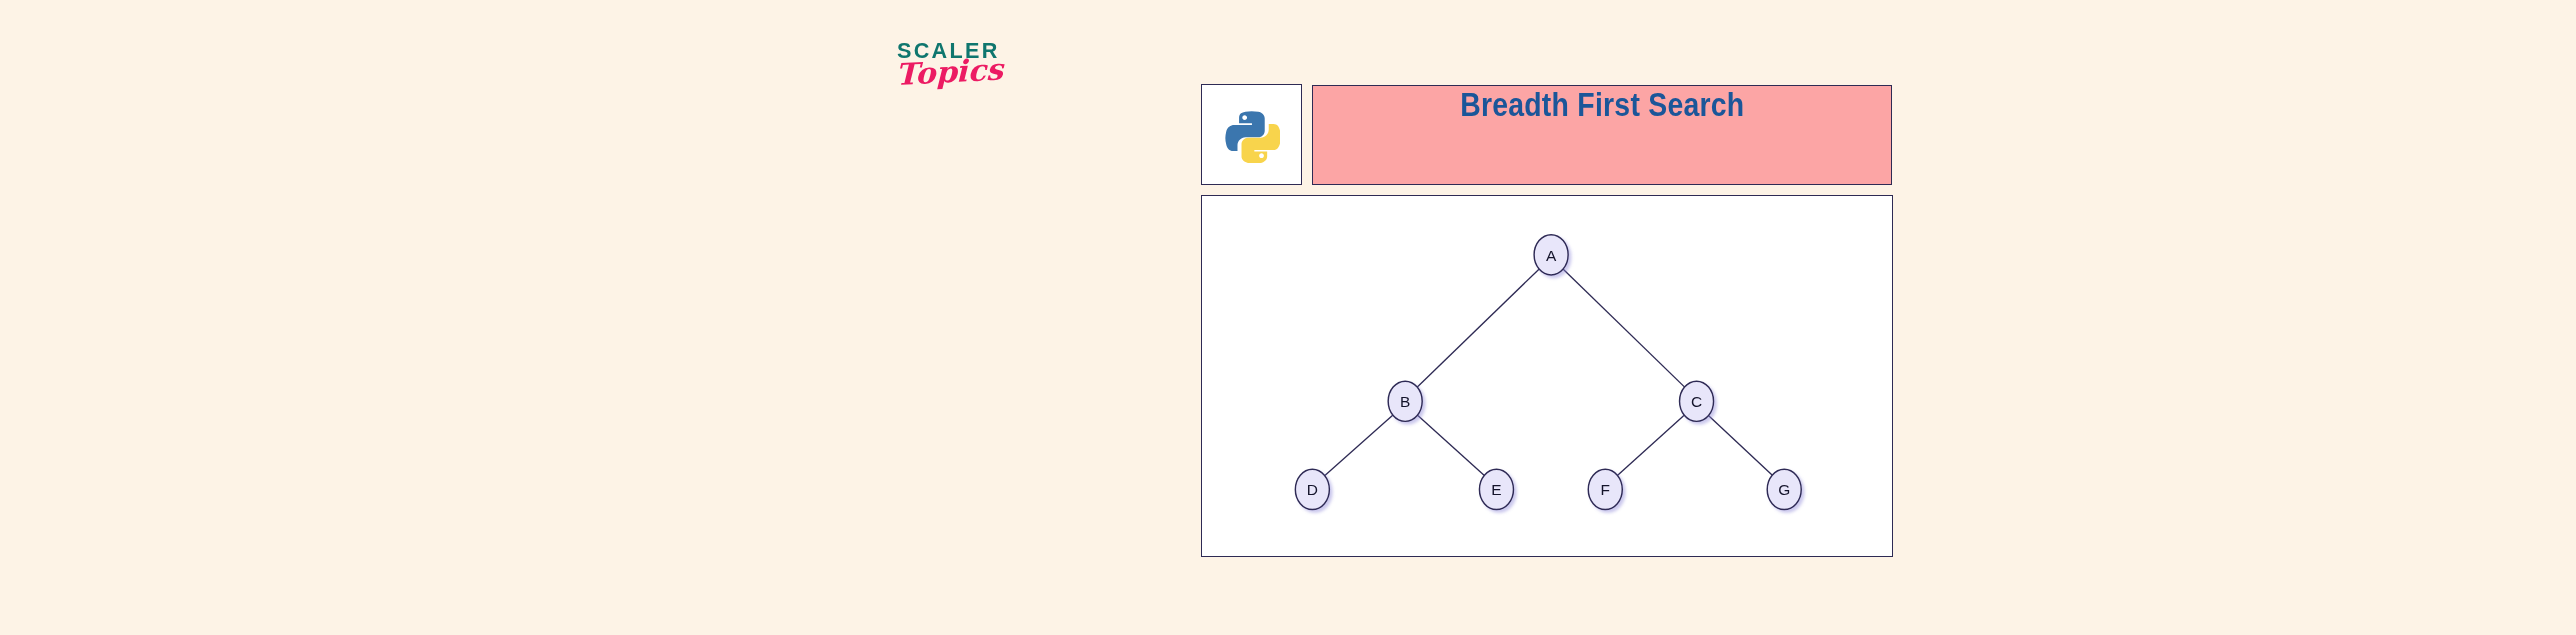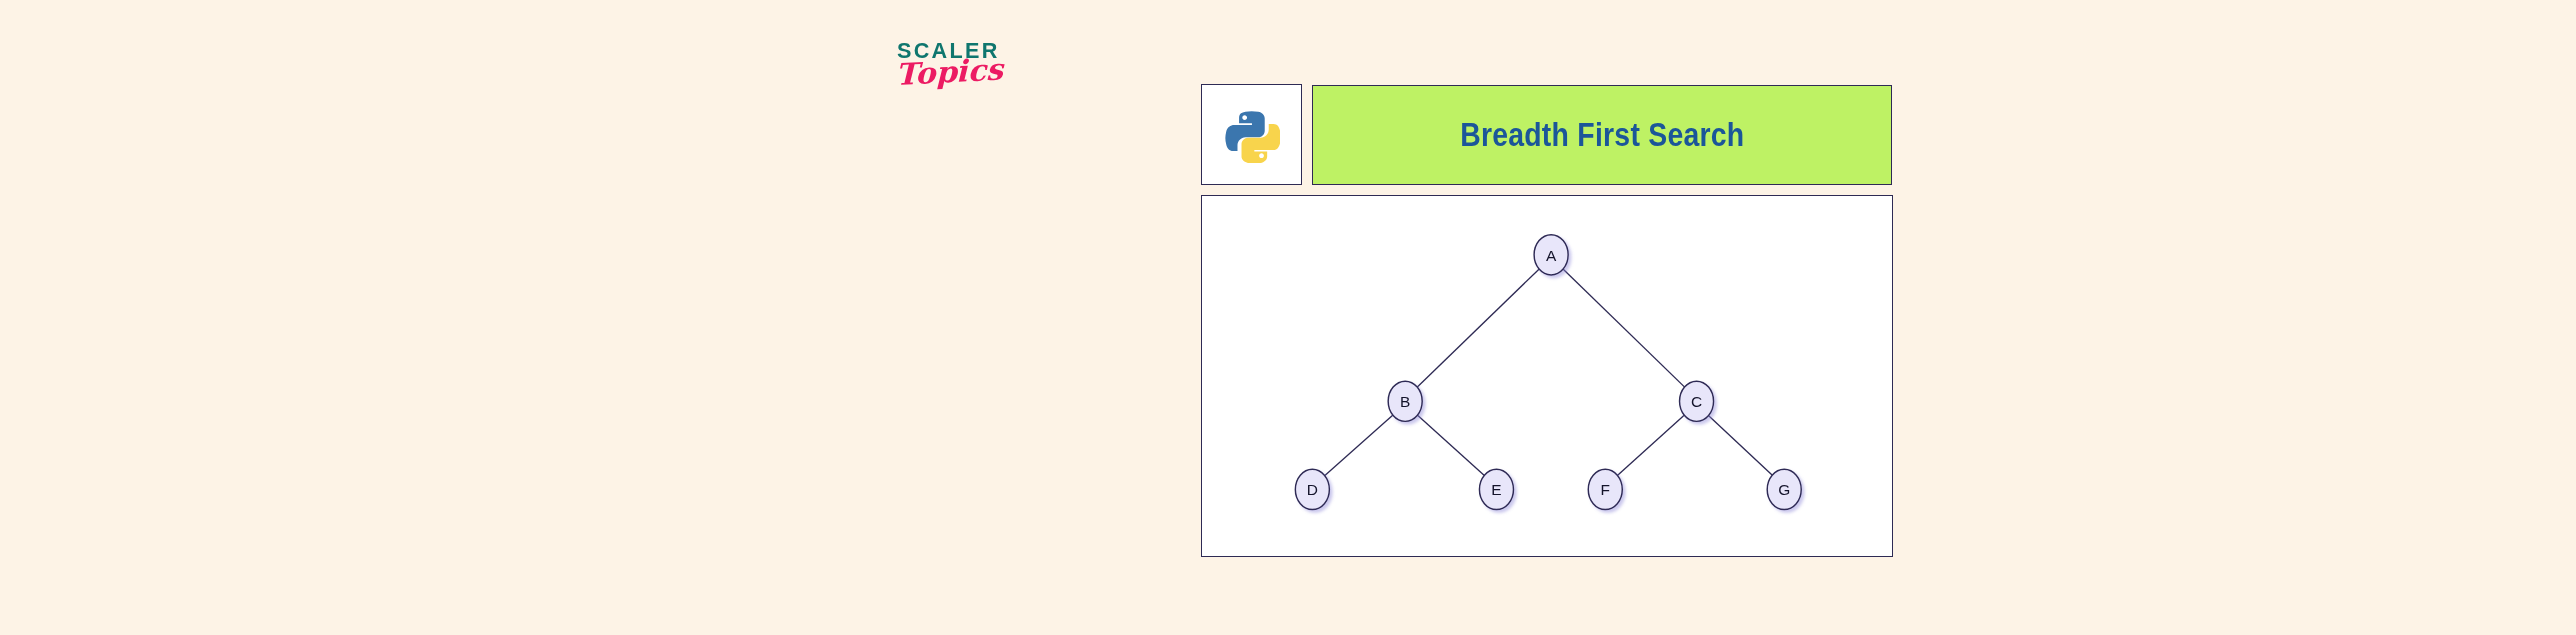--- a/index.html
+++ b/index.html
@@ -81,25 +81,24 @@
     transform: translate(-50%, -50%);
     display: block;
   }
 
   #title-box {
     position: absolute;
     left: 111px;
     top: 1px;
     width: 580px;
     height: 100px;
-    background: #bef264;
+    background: #fca5a5;
     border: 1.5px solid #2E2A54;
     box-sizing: border-box;
     display: flex;
-    align-items: center;
     justify-content: center;
   }
   #page-title {
     font-family: "Liberation Sans Narrow", "Liberation Sans", "DejaVu Sans", sans-serif;
     font-weight: 700;
     font-size: 33px;
     color: #1B5699;
     letter-spacing: 0.3px;
     transform: scaleX(0.86);
     white-space: nowrap;

